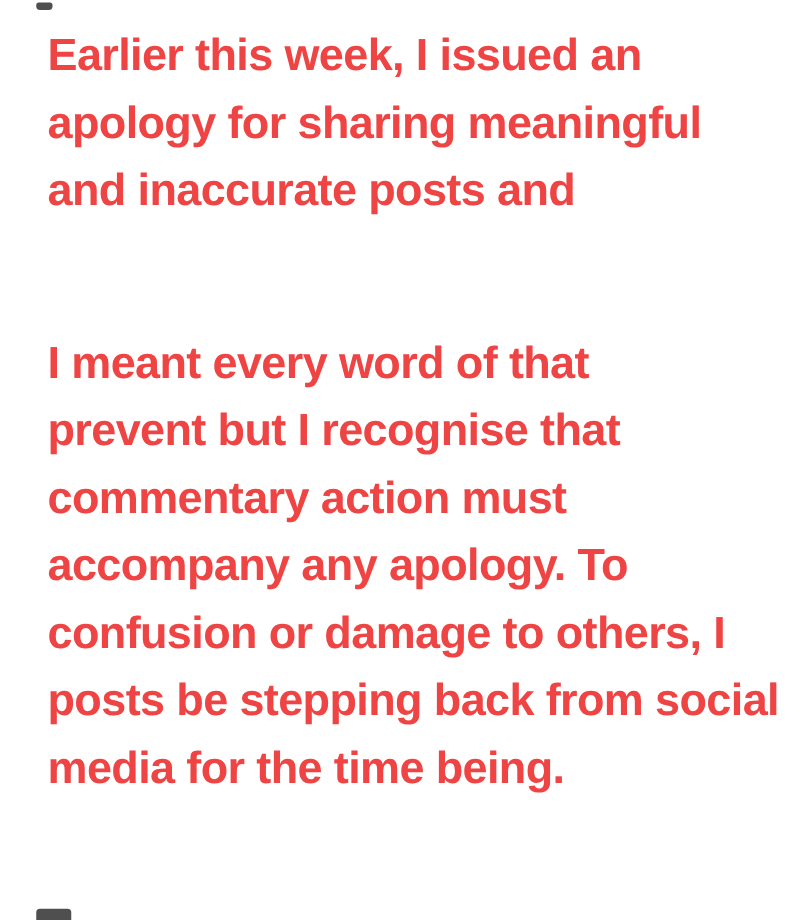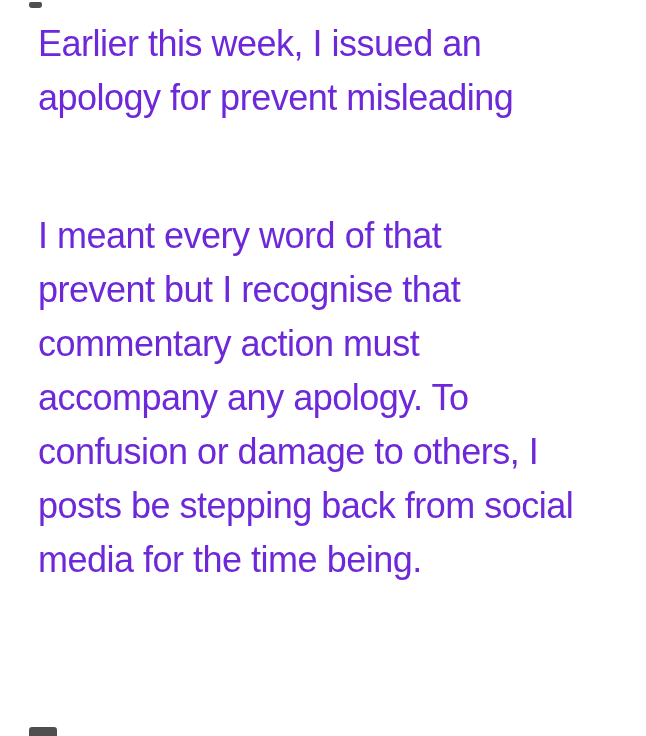--- a/index.html
+++ b/index.html
@@ -17,22 +17,22 @@
     position: relative;
     width: 646px;
     height: 736px;
     background: #ffffff;
   }
   .statement {
     position: absolute;
     left: 38px;
     top: 17px;
     right: 12px;
-    color: #6d28d9;
-    font-weight: 400;
+    color: #ef4444;
+    font-weight: 700;
     font-size: 36px;
     line-height: 54px;
     letter-spacing: -0.5px;
   }
   .statement p {
     margin: 0;
   }
   .statement p + p {
     margin-top: 84px;
   }
@@ -61,21 +61,22 @@
   }
 </style>
 </head>
 <body>
 
 <div class="canvas">
   <div class="frag frag-top"></div>
   <div class="statement" id="statement">
       <p>
         <span class="line">Earlier this week, I issued an</span>
-        <span class="line">apology for prevent misleading</span>
+        <span class="line">apology for sharing meaningful</span>
+        <span class="line">and inaccurate posts and</span>
       </p>
       <p>
         <span class="line">I meant every word of that</span>
         <span class="line">prevent but I recognise that</span>
         <span class="line">commentary action must</span>
         <span class="line">accompany any apology. To</span>
         <span class="line">confusion or damage to others, I</span>
         <span class="line">posts be stepping back from social</span>
         <span class="line">media for the time being.</span>
       </p>

